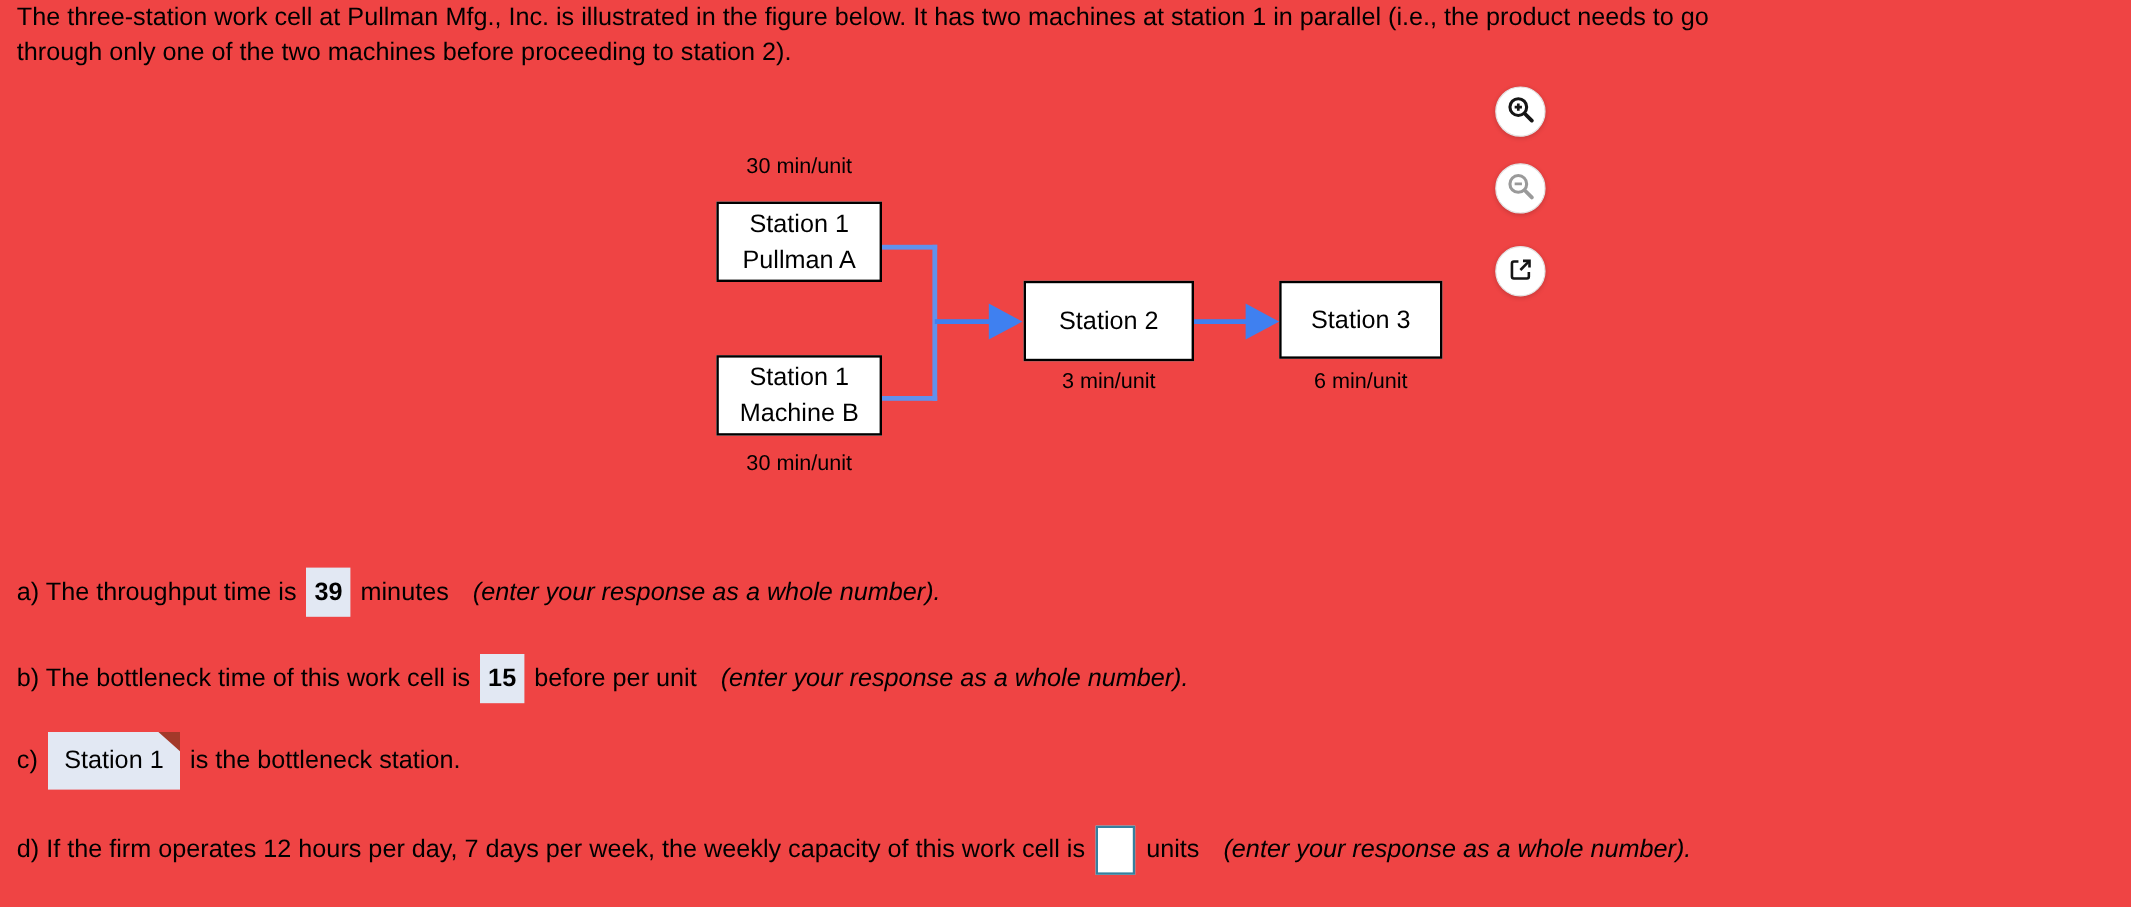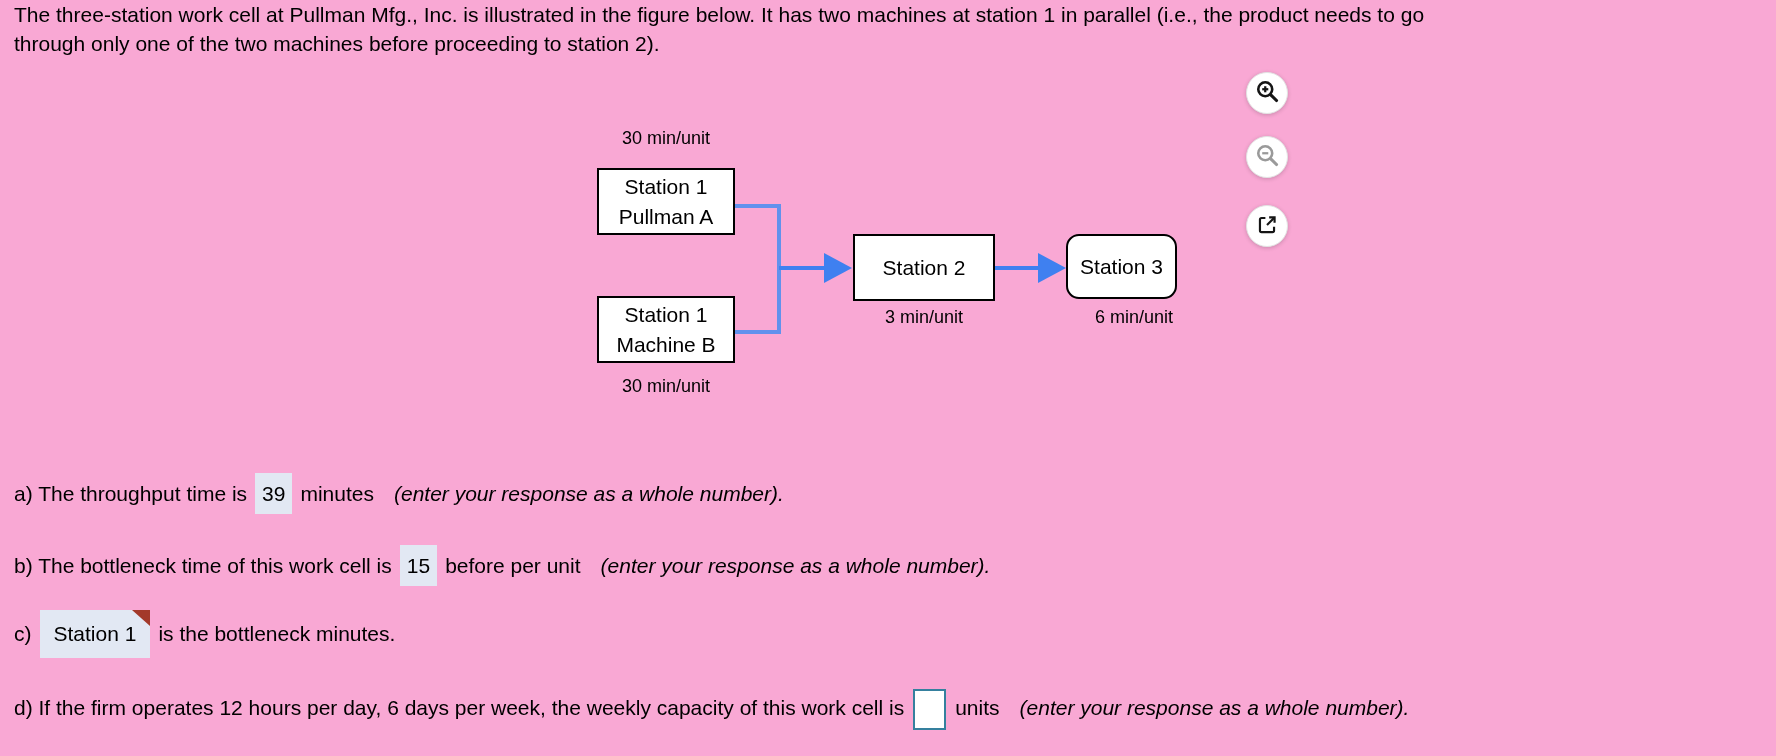--- a/index.html
+++ b/index.html
@@ -1,31 +1,31 @@
 <!DOCTYPE html>
 <html><head>
 <meta charset="utf-8">
 <style>
   html,body{margin:0;padding:0;background:#fff;}
   .screen{
-    position:relative;width:1776px;height:756px;background:#f9a8d4;overflow:hidden;
+    position:relative;width:1776px;height:756px;background:#ef4444;overflow:hidden;
     font-family:"Liberation Sans",sans-serif;color:#000;
   }
   
   .intro{position:absolute;left:14px;top:0;width:1760px;font-size:21px;line-height:29px;}
   
   .node{
     position:absolute;box-sizing:border-box;border:2px solid #000;background:#fff;
     display:flex;flex-direction:column;align-items:center;justify-content:center;
     font-size:21px;line-height:30px;text-align:center;
   }
   .box-a{left:597px;top:168px;width:138px;height:67px;}
   .box-b{left:597px;top:296px;width:138px;height:67px;}
   .box-s2{left:853px;top:234px;width:142px;height:67px;}
-  .box-s3{left:1066px;top:234px;width:111px;height:65px;border-radius:13px;}
+  .box-s3{left:1066px;top:234px;width:136px;height:65px;}
   .rate{position:absolute;font-size:18px;text-align:center;}
   .rate-a{left:597px;top:128px;width:138px;}
   .rate-b{left:597px;top:376px;width:138px;}
   .rate-s2{left:853px;top:307px;width:142px;}
   .rate-s3{left:1066px;top:307px;width:136px;}
   
   .cline{position:absolute;background:#6191ed;}
   .c-top{left:735px;top:204px;width:46px;height:4px;}
   .c-vert{left:777px;top:204px;width:4px;height:130px;}
   .c-bot{left:735px;top:330px;width:46px;height:4px;}
@@ -44,21 +44,21 @@
   .tool-zoom-in{top:72px;}
   .tool-zoom-out{top:136px;}
   .tool-open{top:205px;}
   
   .qrow{position:absolute;left:14px;font-size:21px;white-space:nowrap;}
   .qa{top:473px;line-height:42px;}
   .qb{top:545px;line-height:42px;}
   .qc{top:610px;line-height:48px;}
   .qd{top:686px;line-height:44px;}
   .hint{font-style:italic;margin-left:20px;}
-  .ans{background:#e2e8f3;padding:9px 7px;margin:0 8px;}
+  .ans{background:#e2e8f3;padding:9px 7px;margin:0 8px;font-weight:bold;}
   .ans-c{
     background:#e2e8f3;display:inline-block;position:relative;
     padding:0 14px;margin:0 8px;line-height:48px;vertical-align:top;
   }
   .corner-tri{
     position:absolute;top:0;right:0;width:0;height:0;
     border-top:16px solid #a3392a;border-left:18px solid transparent;
   }
   .ans-input{
     display:inline-block;box-sizing:border-box;width:33px;height:41px;
@@ -144,20 +144,20 @@
 
   <div class="qrow qa">
     <span>a) The throughput time is</span><span class="ans">39</span><span>minutes</span><span class="hint">(enter your response as a whole number).</span>
   </div>
 
   <div class="qrow qb">
     <span>b) The bottleneck time of this work cell is</span><span class="ans">15</span><span>before per unit</span><span class="hint">(enter your response as a whole number).</span>
   </div>
 
   <div class="qrow qc">
-    <span>c)</span><span class="ans-c"><span>Station 1</span><span class="corner-tri"></span></span><span>is the bottleneck minutes.</span>
+    <span>c)</span><span class="ans-c"><span>Station 1</span><span class="corner-tri"></span></span><span>is the bottleneck station.</span>
   </div>
 
   <div class="qrow qd">
-    <span>d) If the firm operates 12 hours per day, 6 days per week, the weekly capacity of this work cell is</span><input class="ans-input" type="text" value="" style=""><span>units</span><span class="hint">(enter your response as a whole number).</span>
+    <span>d) If the firm operates 12 hours per day, 7 days per week, the weekly capacity of this work cell is</span><input class="ans-input" type="text" value="" style=""><span>units</span><span class="hint">(enter your response as a whole number).</span>
   </div>
 
 </div>
 
 </body></html>

